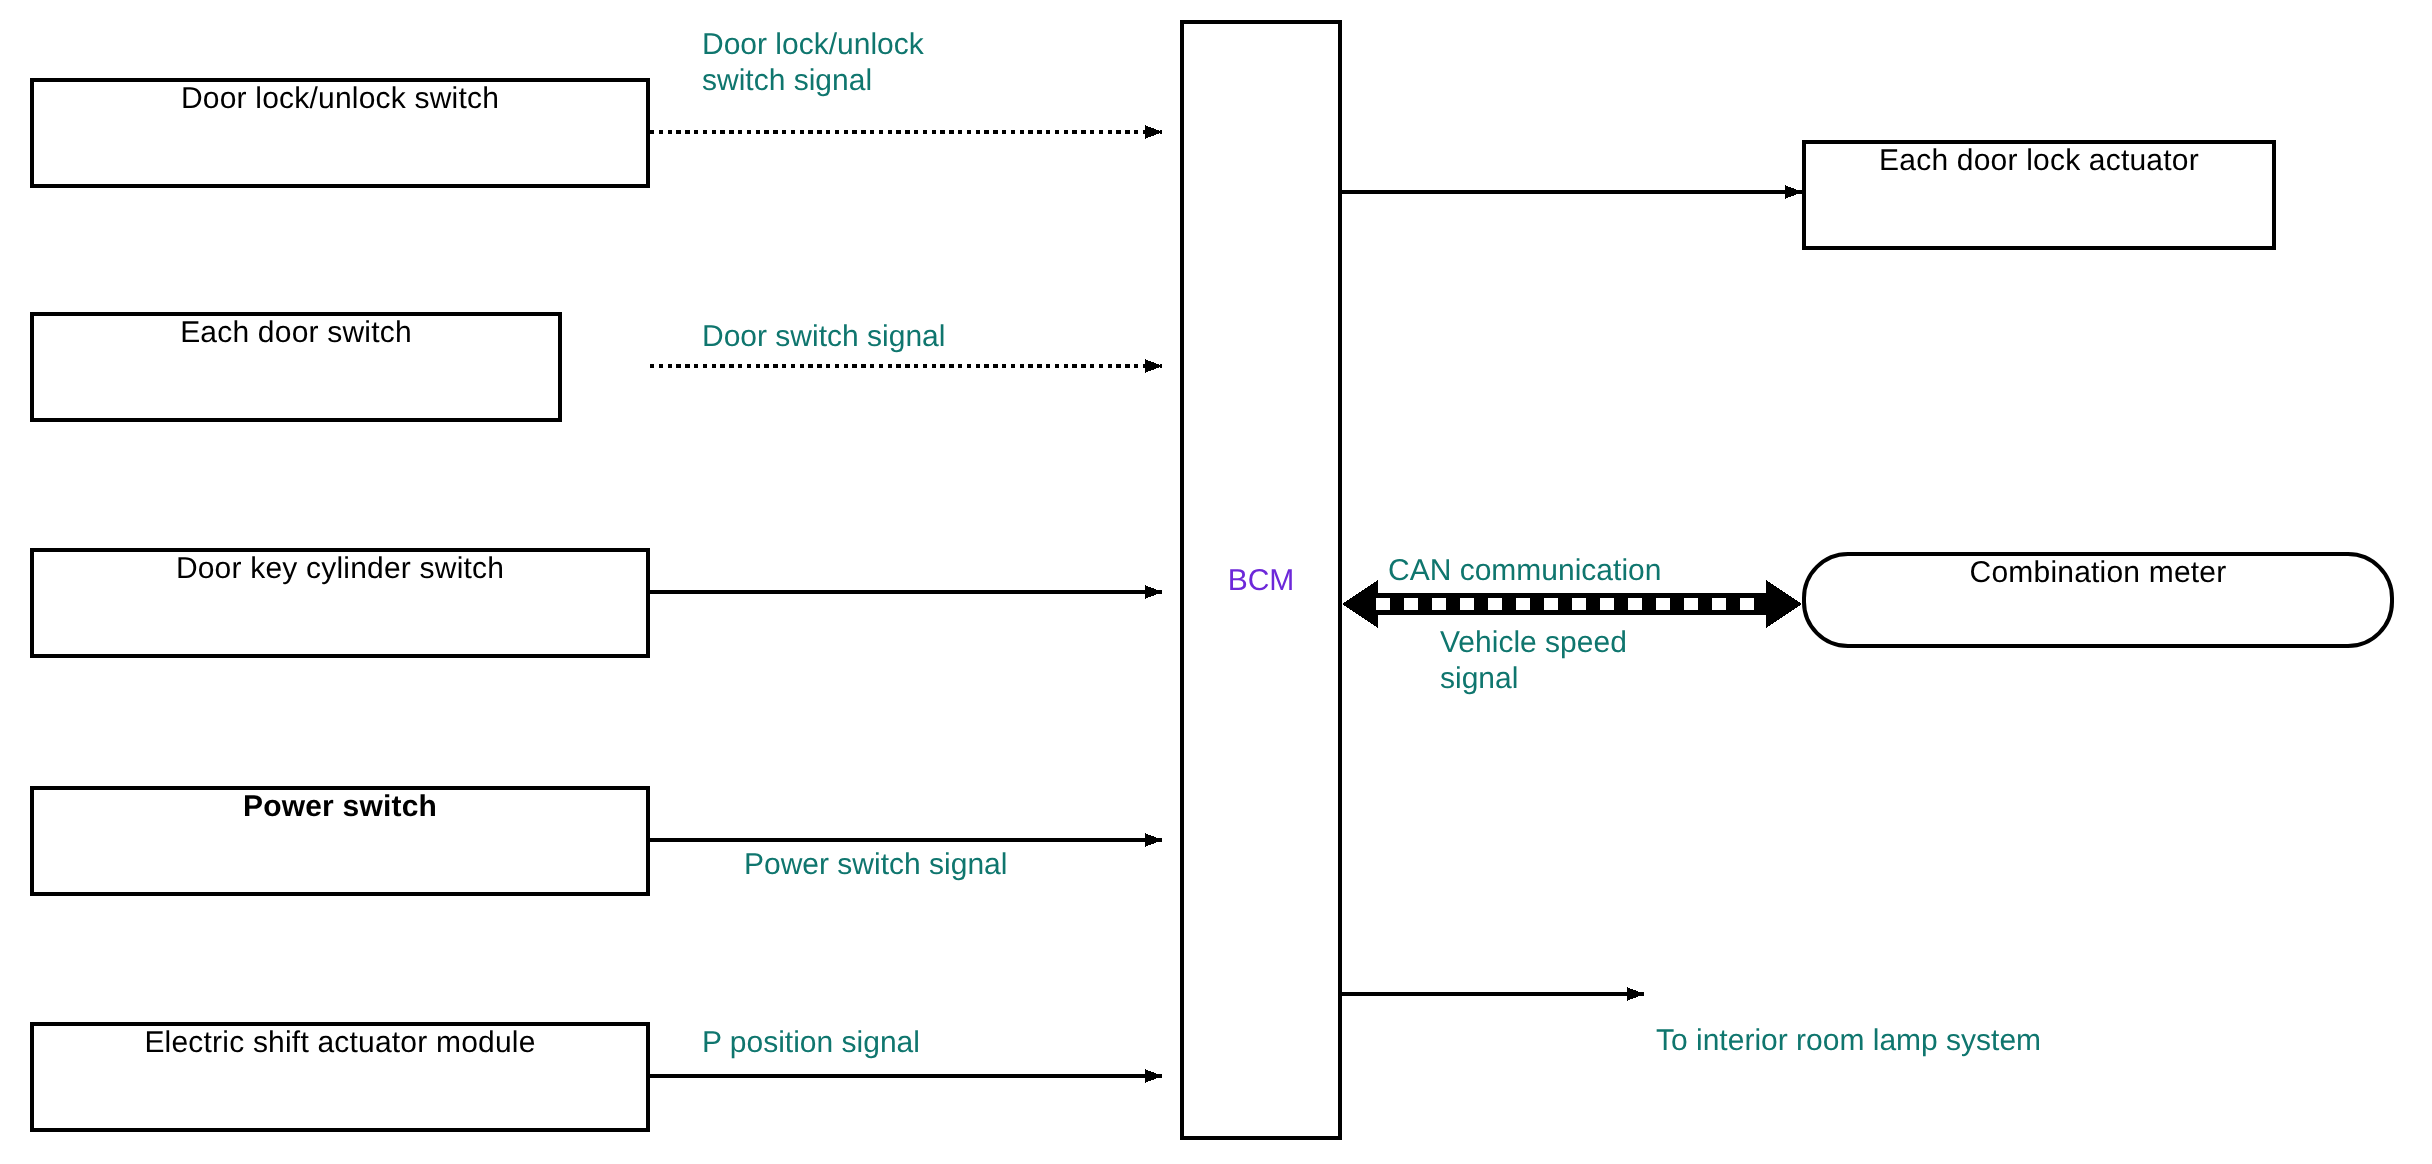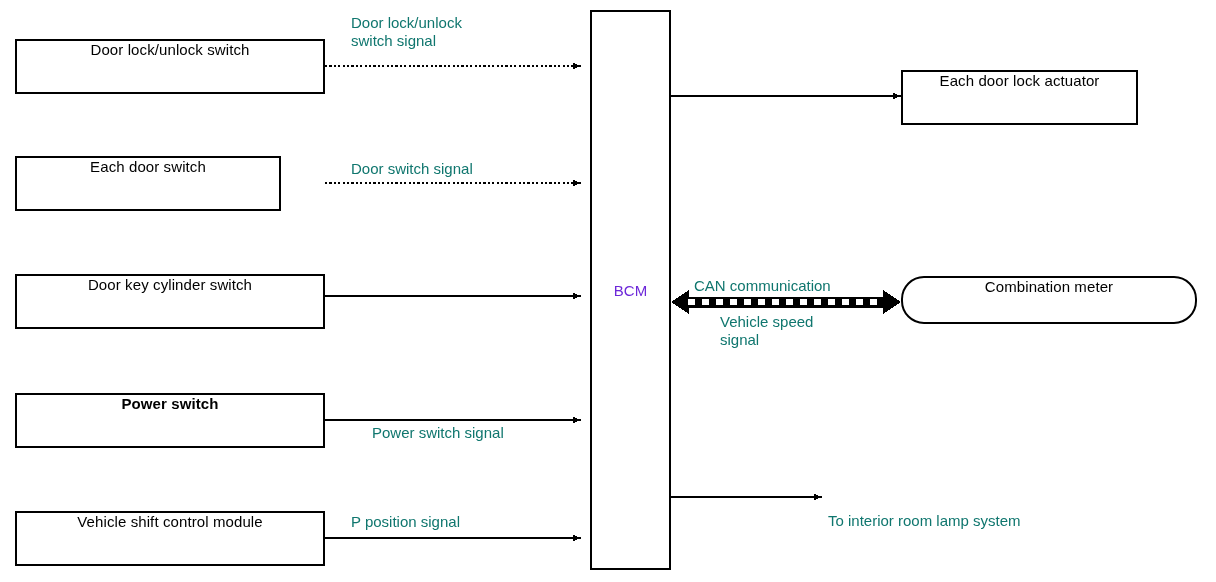--- a/index.html
+++ b/index.html
@@ -129,21 +129,21 @@
 
   <div class="node-box" style="left:15px; top:274px; width:310px; height:55px;">
     <span class="node-label">Door key cylinder switch</span>
   </div>
 
   <div class="node-box" style="left:15px; top:393px; width:310px; height:55px;font-weight:bold;">
     <span class="node-label">Power switch</span>
   </div>
 
   <div class="node-box" style="left:15px; top:511px; width:310px; height:55px;">
-    <span class="node-label">Vehicle shift control module</span>
+    <span class="node-label">Electric shift actuator module</span>
   </div>
 
   <div class="bcm-box" style="left:590px; top:10px; width:81px; height:560px;">
     <span class="bcm-label">BCM</span>
   </div>
 
   <div class="node-box" style="left:901px; top:70px; width:237px; height:55px;">
     <span class="node-label">Each door lock actuator</span>
   </div>
 

